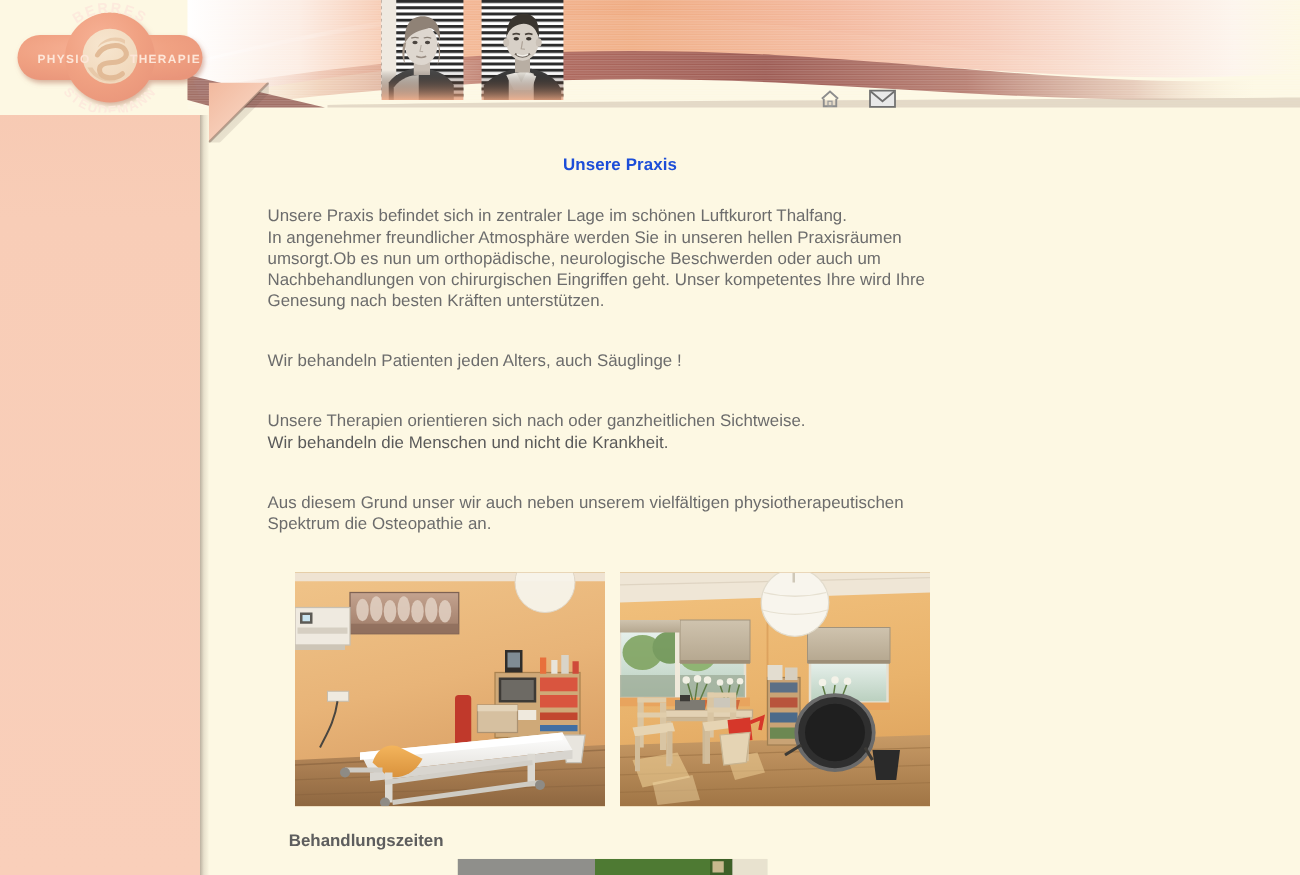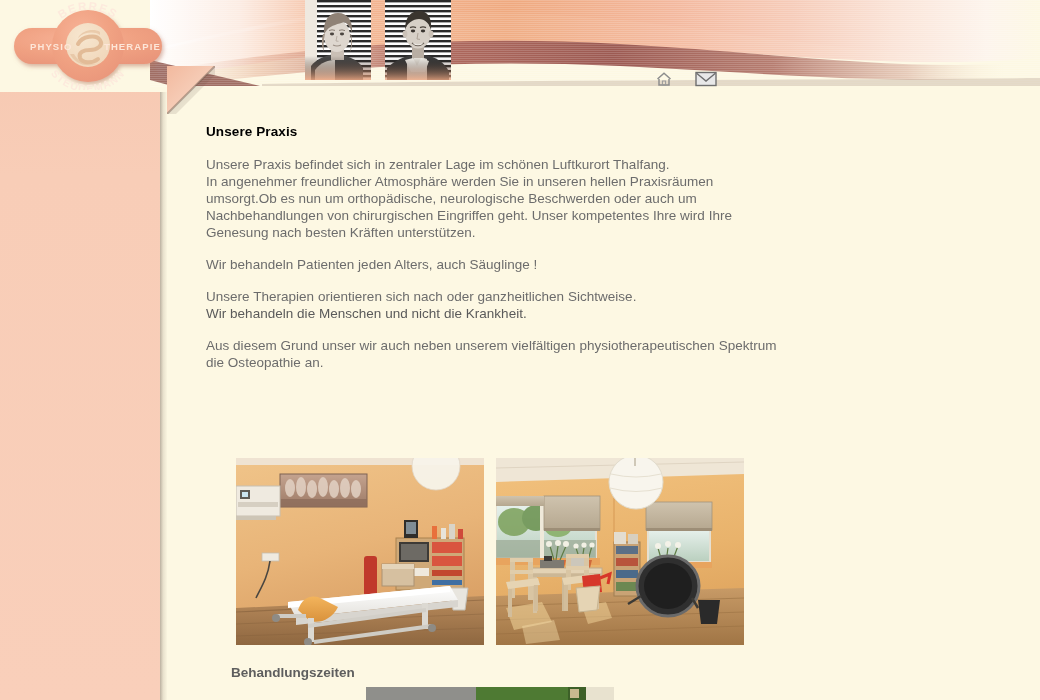--- a/index.html
+++ b/index.html
@@ -159,26 +159,27 @@
     left: 206px;
     top: 124px;
     width: 580px;
     z-index: 6;
   }
 
   h2.section-title {
     margin: 0;
     font-size: 13.5px;
     font-weight: bold;
-    color: #000000;
+    color: #1d4ed8;
     letter-spacing: 0.1px;
+    text-align: center;
   }
 
   p.body-text {
-    margin: 0;
+    margin: 8px;
     font-size: 13.5px;
     line-height: 17px;
     color: #6c6c6c;
     letter-spacing: 0.02px;
   }
   p.body-text b, .bold-line {
     font-weight: normal;
     color: #5a5a5a;
   }
   .spacer-15 { height: 15px; }

